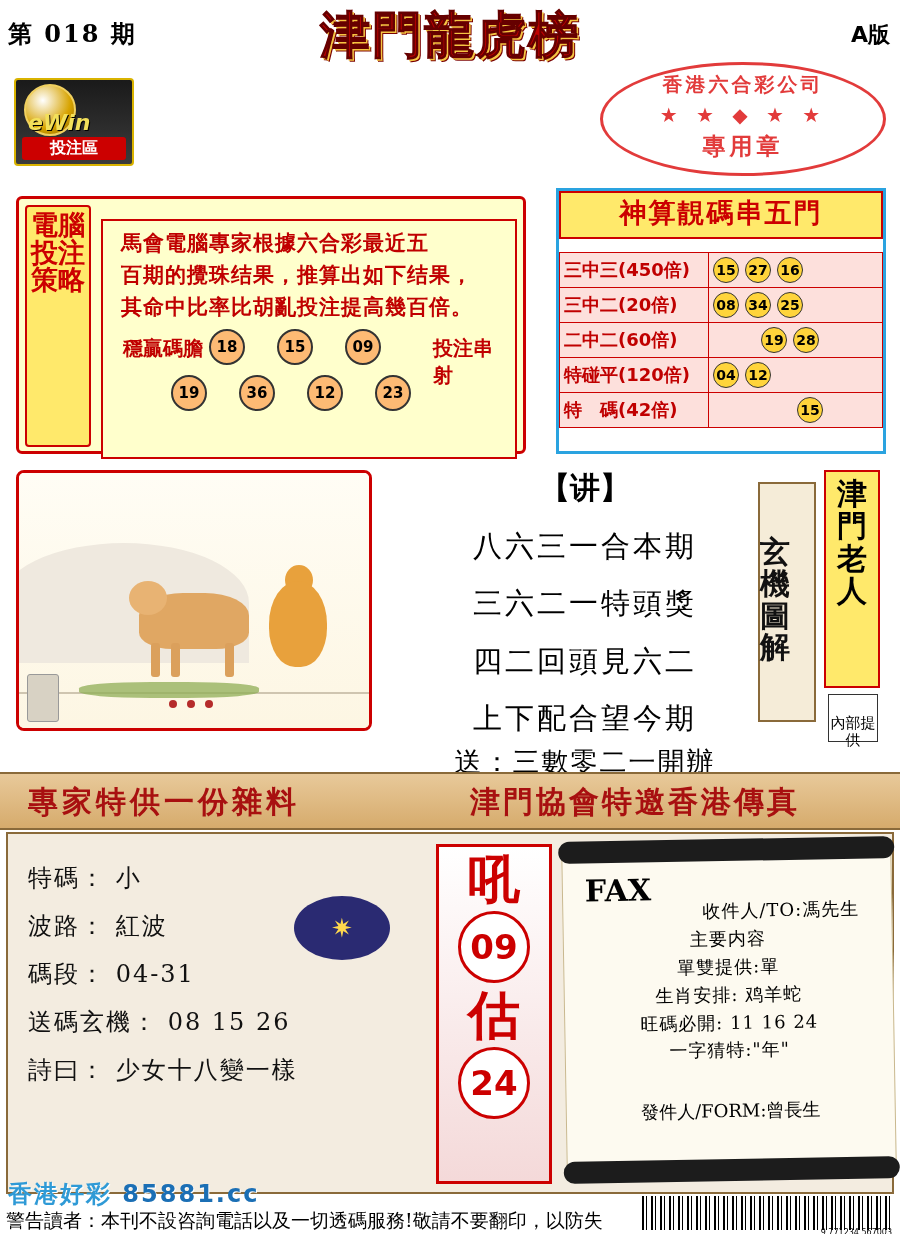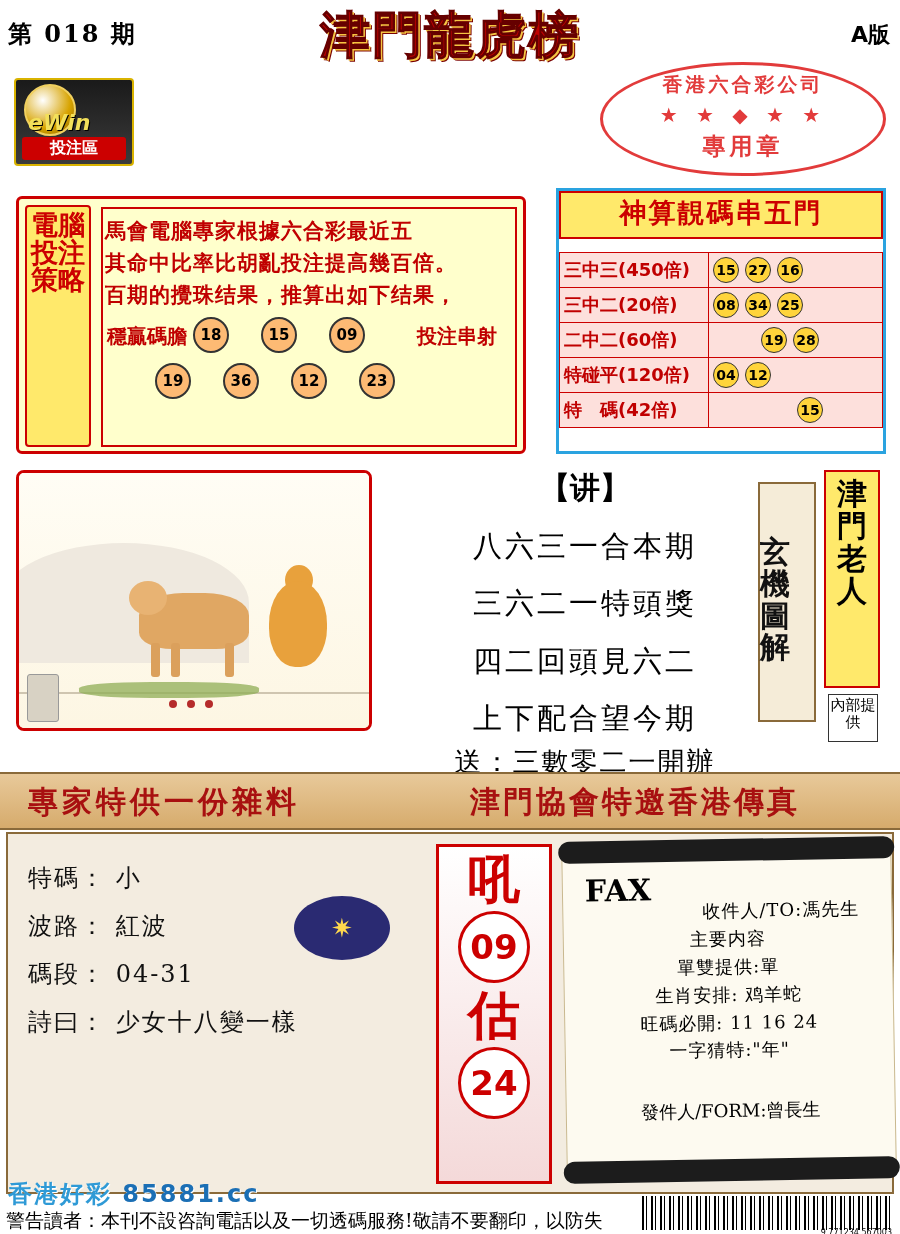--- a/index.html
+++ b/index.html
@@ -56,22 +56,22 @@
     box-sizing:border-box;
   }
   .strategy .vert{
     position:absolute;left:6px;top:6px;width:66px;height:242px;
     background:#ffe96b;border:2px solid #cc0000;border-radius:4px;
     color:#cc0000;font-size:27px;font-weight:bold;line-height:1.02;
     text-align:center;padding-top:4px;box-sizing:border-box;
     font-family:"DejaVu Serif","Liberation Serif",serif;
   }
   .strategy .body{
-    position:absolute;left:82px;top:8px;width:416px;height:240px;
-    border:2px solid #cc0000;background:#ffffcc;box-sizing:border-box;padding:6px 6px 0 2px;
+    position:absolute;left:82px;top:20px;width:416px;height:240px;
+    border:2px solid #cc0000;background:#ffffcc;box-sizing:border-box;padding:6px 6px 0 18px;
   }
   .strategy .line{font-size:21px;color:#c00000;font-weight:bold;line-height:1.52;letter-spacing:1px;font-family:"DejaVu Serif","Liberation Serif",serif;}
   .strategy .numrow{position:relative;height:46px;margin-top:2px;}
   .strategy .tag{position:absolute;font-size:20px;font-weight:bold;color:#c00000;top:10px;}
   .ball-num{
     width:36px;height:36px;border-radius:50%;
     background:#fdba74;border:2px solid #333;
     display:inline-flex;align-items:center;justify-content:center;
     font-size:15px;font-weight:bold;color:#000;box-sizing:border-box;
   }
@@ -130,21 +130,21 @@
   }
   .xuanji-icon{position:absolute;left:762px;top:482px;width:50px;height:44px;background:#e8c98a;border:1px solid #8a6a3a;}
   .jinmen{
     position:absolute;left:824px;top:470px;width:56px;height:218px;
     background:#ffe96b;border:2px solid #cc0000;color:#000;
     font-size:30px;font-weight:bold;text-align:center;line-height:1.08;padding-top:6px;box-sizing:border-box;
     font-family:"DejaVu Serif","Liberation Serif",serif;
   }
   .neibu{
     position:absolute;left:828px;top:694px;width:50px;height:48px;border:1px solid #333;background:#fff;
-    font-size:15px;color:#000;text-align:center;line-height:1.1;padding-top:2px;box-sizing:border-box;
+    font-size:15px;color:#000;text-align:center;line-height:1.1;padding-top:20px;box-sizing:border-box;
   }
 
   
   .banner{
     position:absolute;left:0;top:772px;width:900px;height:54px;
     background:linear-gradient(#e8c99a,#d6ab6c);
     border-top:2px solid #8a6a3a;border-bottom:2px solid #8a6a3a;
   }
   .banner .b1{position:absolute;left:28px;top:8px;font-size:30px;font-weight:bold;color:#a81010;letter-spacing:4px;font-family:"DejaVu Serif","Liberation Serif",serif;}
   .banner .b2{position:absolute;left:470px;top:8px;font-size:30px;font-weight:bold;color:#a81010;letter-spacing:3px;font-family:"DejaVu Serif","Liberation Serif",serif;}
@@ -223,22 +223,22 @@
   <div class="stamp">
     <div class="top">香港六合彩公司</div>
     <div class="stars">★ ★ ◆ ★ ★</div>
     <div class="bot">專用章</div>
   </div>
 
   <div class="strategy">
     <div class="vert">電腦投注策略</div>
     <div class="body">
       <div class="line">馬會電腦專家根據六合彩最近五</div>
+      <div class="line">百期的攪珠结果，推算出如下结果，</div>
       <div class="line">其命中比率比胡亂投注提高幾百倍。</div>
-      <div class="line">百期的攪珠结果，推算出如下结果，</div>
       <div class="numrow">
         <div class="tag" style="left:2px;">穩贏碼膽</div>
         <div class="row1">
           <span class="ball-num">18</span>
           <span class="ball-num">15</span>
           <span class="ball-num">09</span>
         </div>
         <div class="tag" style="left:312px;">投注串射</div>
         <div class="row2">
           <span class="ball-num">19</span>
@@ -339,20 +339,21 @@
   <div class="banner">
     <div class="b1">專家特供一份雜料</div>
     <div class="b2">津門協會特邀香港傳真</div>
   </div>
 
   <div class="lower">
     <div class="linfo">
       <div class="ln">特碼： 小</div>
       <div class="ln">波路： 紅波</div>
       <div class="ln">碼段： 04-31</div>
+      <div class="ln">送碼玄機： 08 15 26</div>
       <div class="ln">詩曰： 少女十八變一樣</div>
     </div>
 
     <div class="seal">✷</div>
 
     <div class="howgu">
       <div class="ch">吼</div>
       <div class="bigball">09</div>
       <div class="ch">估</div>
       <div class="bigball">24</div>

